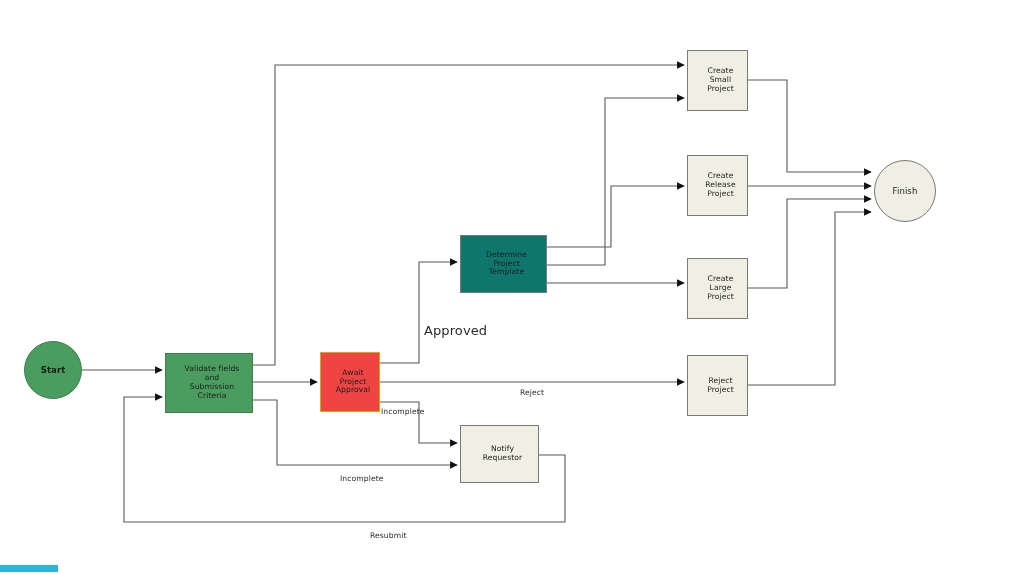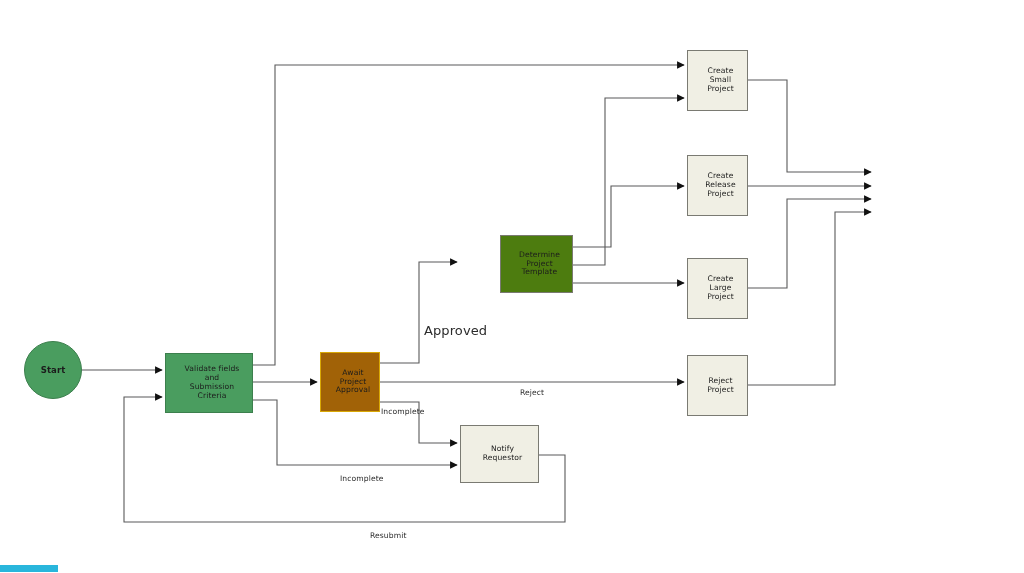--- a/index.html
+++ b/index.html
@@ -84,25 +84,25 @@
     </g>
   </svg>
 
   <div class="node-box node-circle" style="left:24px; top:341px; width:58px; height:58px; background:#4a9d5f; border:1.2px solid #3c7f4d; font-size:8.5px;font-weight:bold;">Start</div>
 
   <div class="node-box node-rect" style="left:165px; top:353px; width:88px; height:60px; background:#4a9d5f; border-color:#3c7f4d; font-size:7.6px;">Validate fields
 and
 Submission
 Criteria</div>
 
-  <div class="node-box node-rect" style="left:320px; top:352px; width:60px; height:60px; background:#a16207; border-color:#d9a806; font-size:7.6px;">Await
+  <div class="node-box node-rect" style="left:320px; top:352px; width:60px; height:60px; background:#ef4444; border-color:#d9a806; font-size:7.6px;">Await
 Project
 Approval</div>
 
-  <div class="node-box node-rect" style="left:460px; top:235px; width:73px; height:58px; background:#4d7c0f; font-size:7.6px;margin-left:40px;">Determine
+  <div class="node-box node-rect" style="left:460px; top:235px; width:87px; height:58px; background:#0f766e; font-size:7.6px;">Determine
 Project
 Template</div>
 
   <div class="node-box node-rect" style="left:460px; top:425px; width:79px; height:58px; background:#f0efe4; font-size:7.6px;">Notify
 Requestor</div>
 
   <div class="node-box node-rect" style="left:687px; top:50px; width:61px; height:61px; background:#f0efe4; font-size:7.6px;">Create
 Small
 Project</div>
 
@@ -110,20 +110,21 @@
 Release
 Project</div>
 
   <div class="node-box node-rect" style="left:687px; top:258px; width:61px; height:61px; background:#f0efe4; font-size:7.6px;">Create
 Large
 Project</div>
 
   <div class="node-box node-rect" style="left:687px; top:355px; width:61px; height:61px; background:#f0efe4; font-size:7.6px;">Reject
 Project</div>
 
+  <div class="node-box node-circle" style="left:874px; top:160px; width:62px; height:62px; background:#f0efe4; border:1.2px solid #7a7a72; font-size:8.5px;">Finish</div>
 
   <div class="edge-label" style="left:424px; top:323px; font-size:13px;">Approved</div>
 
   <div class="edge-label" style="left:520px; top:388px; font-size:7.6px;">Reject</div>
 
   <div class="edge-label" style="left:381px; top:407px; font-size:7.6px;">Incomplete</div>
 
   <div class="edge-label" style="left:340px; top:474px; font-size:7.6px;">Incomplete</div>
 
   <div class="edge-label" style="left:322px; top:531px; font-size:7.6px;padding-left:48px;">Resubmit</div>

